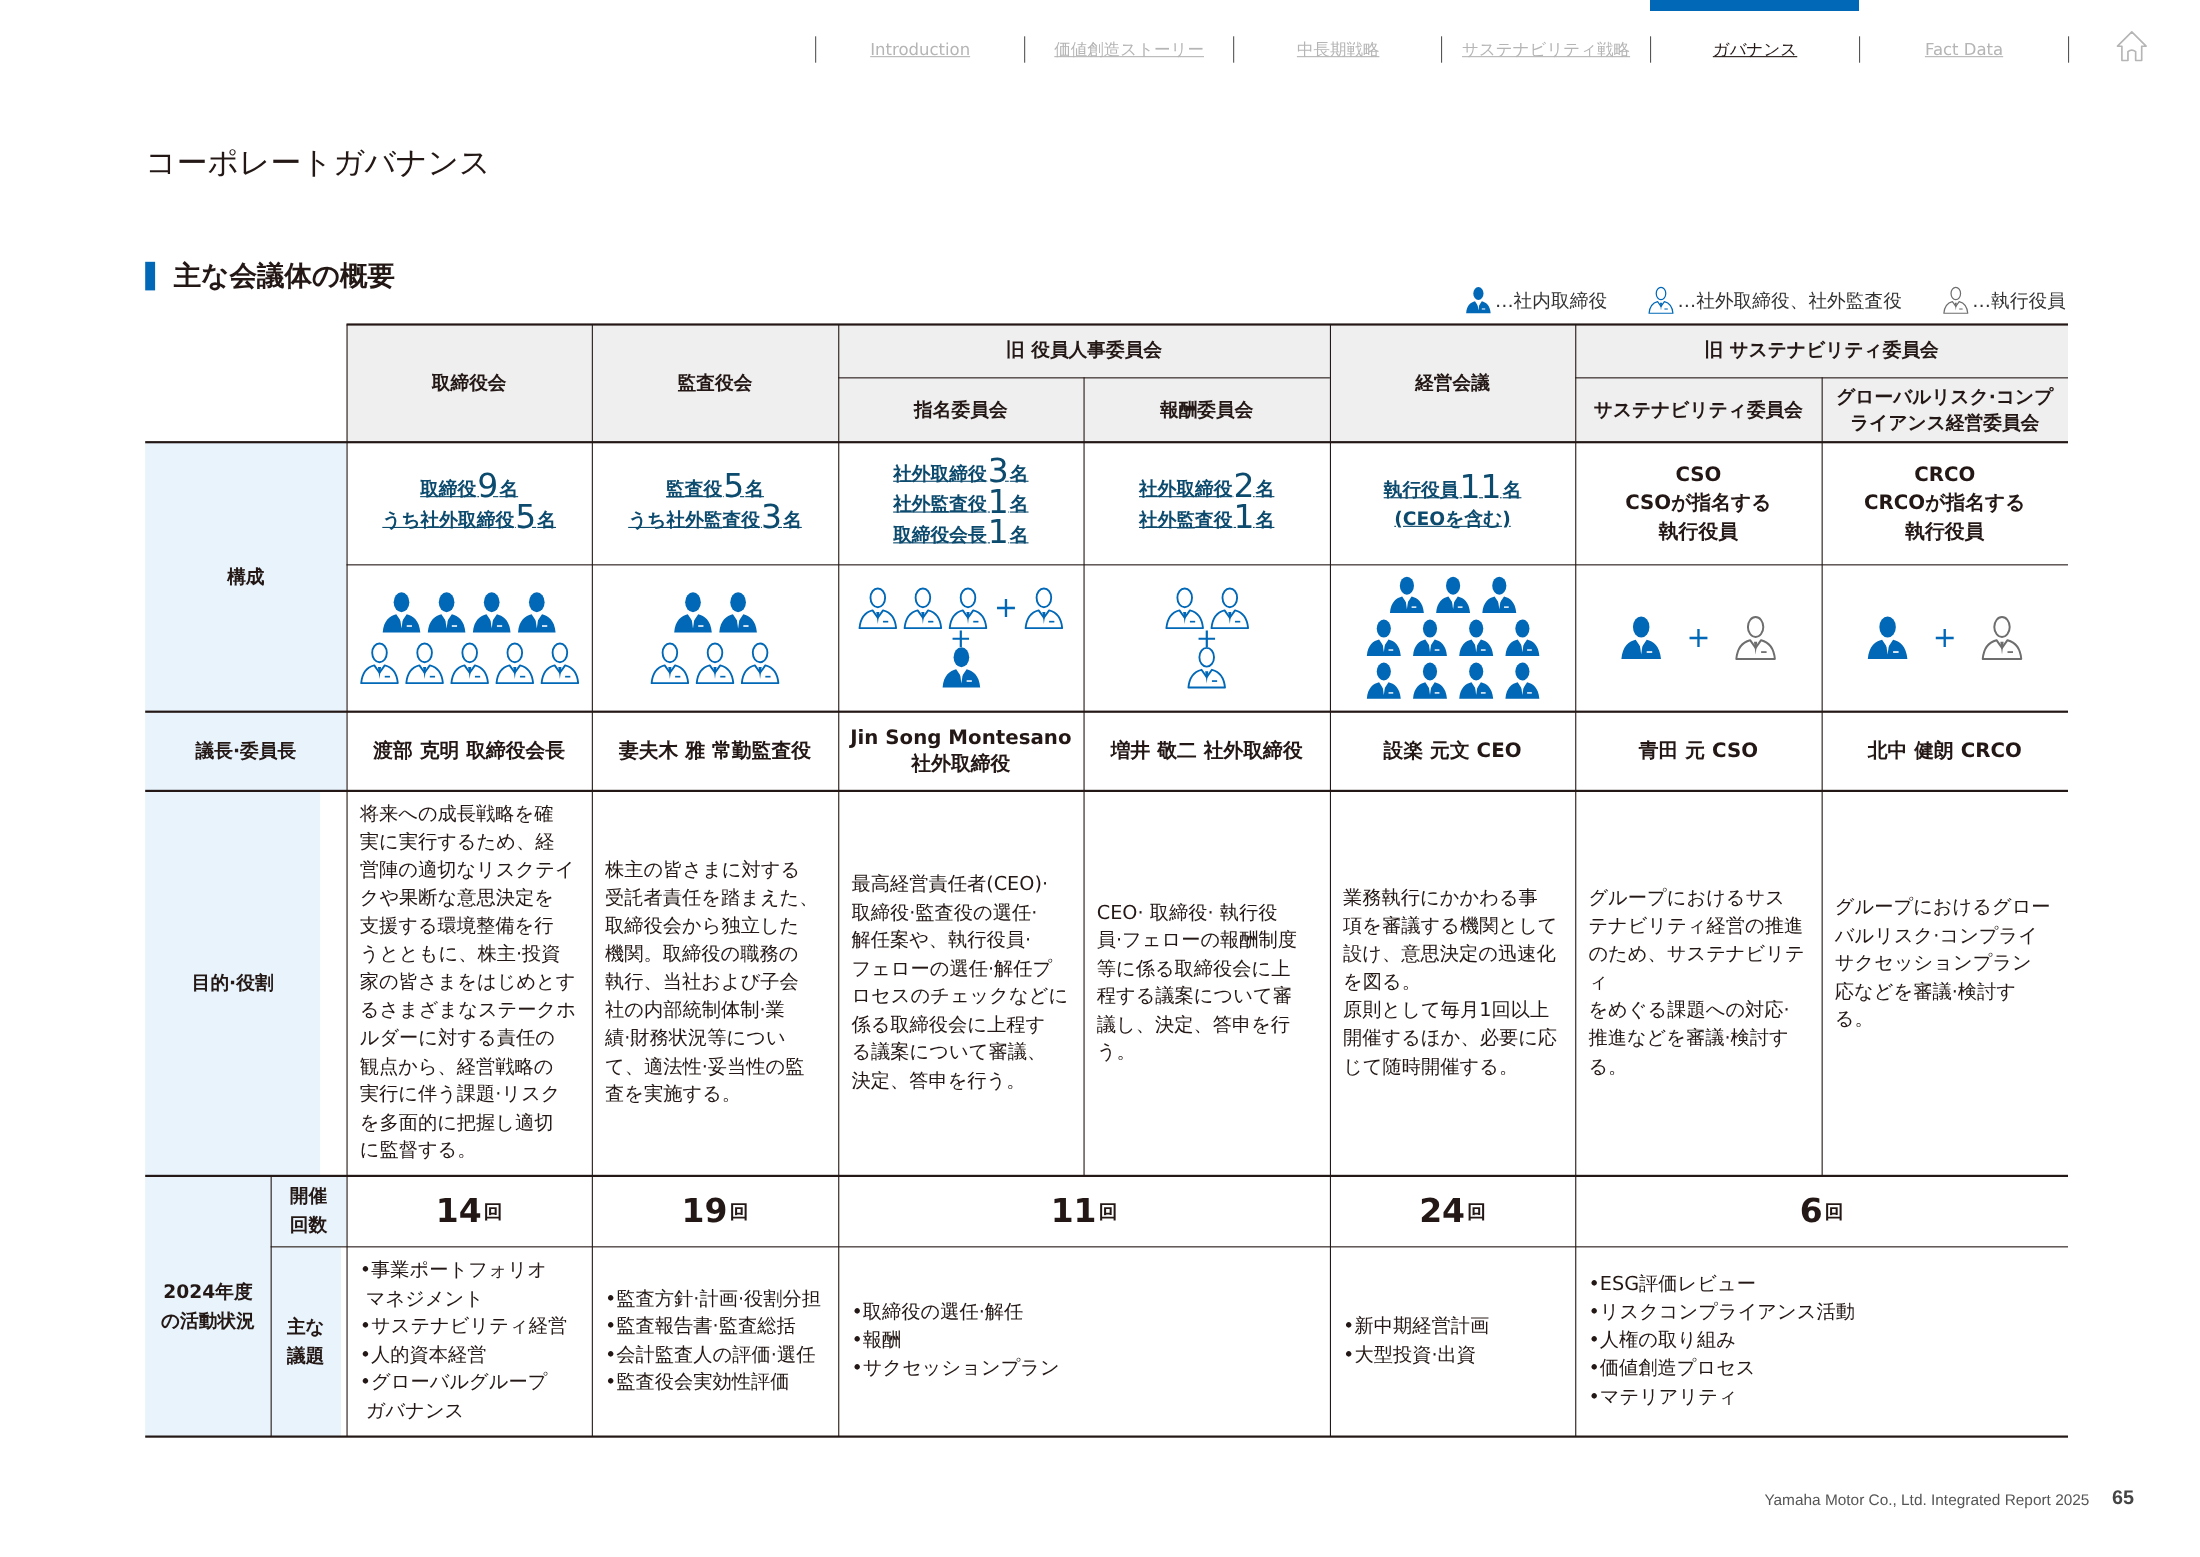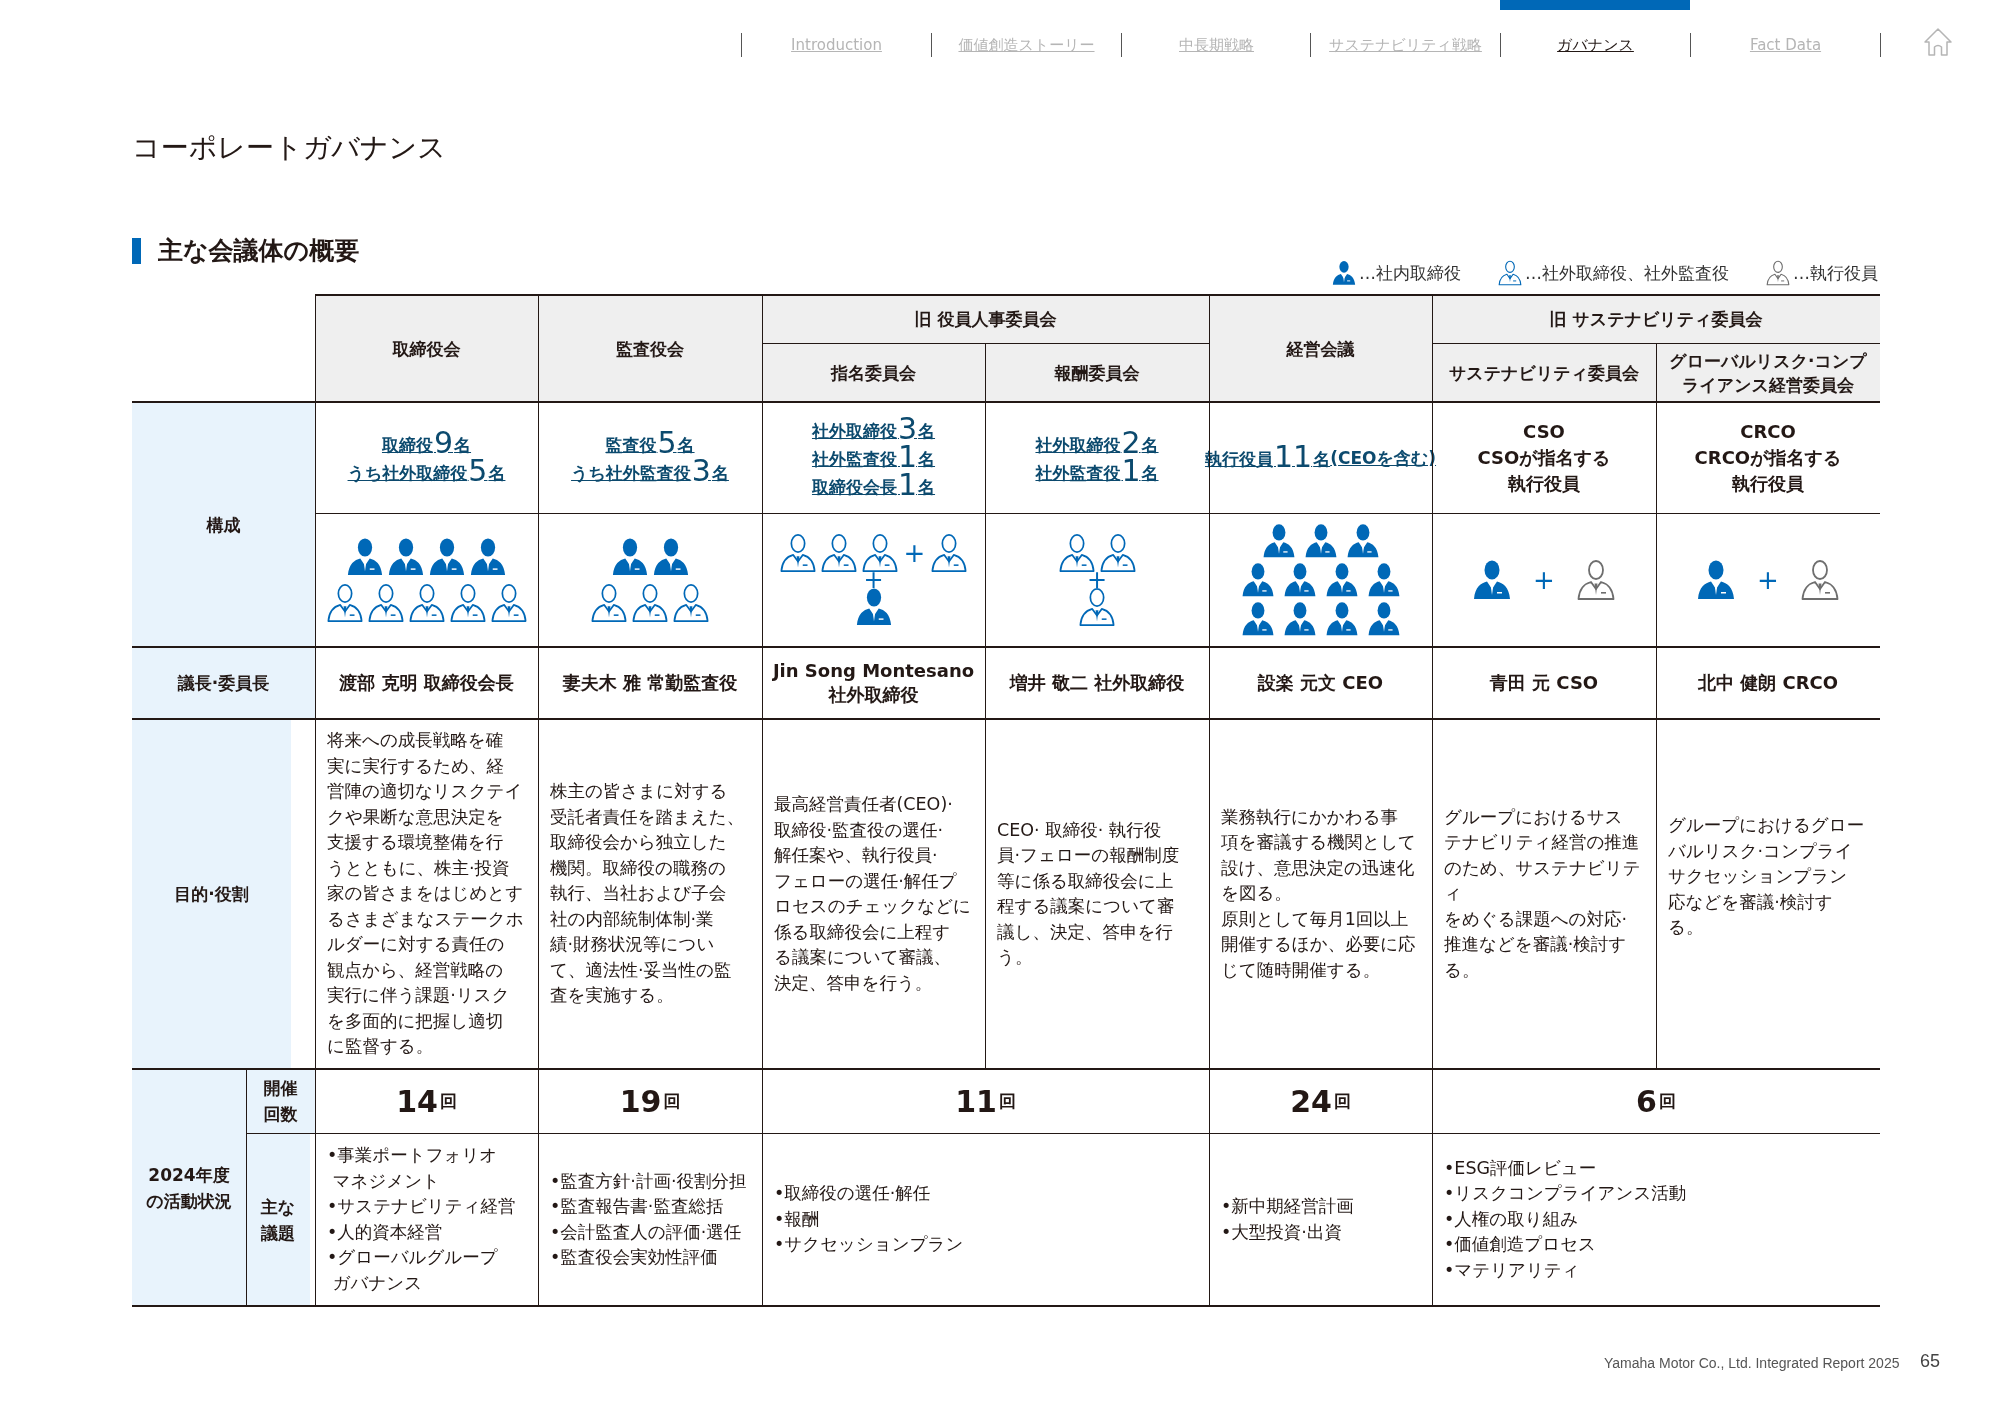--- a/index.html
+++ b/index.html
@@ -51,21 +51,21 @@
   .purpose span { display: block; }
 
   .count { font-size: 30px; font-weight: bold; color: #231815; }
   .count small { font-size: 17px; font-weight: bold; margin-left: 2px; }
 
   .topics { justify-content: flex-start; text-align: left; padding: 0 12px; font-size: 17.5px; line-height: 25.5px; color: #231815; }
   .topics ul { list-style: none; }
   .topics li { white-space: pre; }
 
   .footer-text { position: absolute; left: 1604px; top: 1353px; font-size: 14px; line-height: 20px; color: #555; font-family: "Liberation Sans", sans-serif; }
-  .footer-page { position: absolute; left: 1920px; top: 1349px; font-size: 18px; line-height: 24px; color: #444; font-family: "Liberation Sans", sans-serif; }
+  .footer-page { position: absolute; left: 1920px; top: 1349px; font-size: 18px; line-height: 24px; color: #444; font-family: "Liberation Sans", sans-serif; font-weight: bold; }
 </style>
 </head>
 <body>
 
 <svg width="0" height="0" style="position:absolute" aria-hidden="true">
   <defs>
     <symbol id="p-filled" viewBox="0 0 40 42">
       <ellipse cx="20" cy="11" rx="7.5" ry="9.5" fill="#0068b7"></ellipse>
       <path d="M2 40 C3 28 9 24 15 22.5 L20 30 L25 22.5 C31 24 37 28 38 40 Z" fill="#0068b7"></path>
       <path d="M18.3 24 L20 36 L21.7 24 Z" fill="#ffffff"></path>
@@ -172,21 +172,21 @@
   </div>
   <div class="cell comp" style="left:630px;top:107px;width:223px;height:111px;flex-direction:column">
     <span class="comp-line"><span>社外取締役</span><span class="big">3</span><span>名</span></span>
     <span class="comp-line"><span>社外監査役</span><span class="big">1</span><span>名</span></span>
     <span class="comp-line"><span>取締役会長</span><span class="big">1</span><span>名</span></span>
   </div>
   <div class="cell comp" style="left:853px;top:107px;width:224px;height:111px;flex-direction:column">
     <span class="comp-line"><span>社外取締役</span><span class="big">2</span><span>名</span></span>
     <span class="comp-line"><span>社外監査役</span><span class="big">1</span><span>名</span></span>
   </div>
-  <div class="cell comp" style="left:1077px;top:107px;width:223px;height:111px;flex-direction:row">
+  <div class="cell comp" style="left:1077px;top:107px;width:223px;height:111px;flex-direction:column">
     <span class="comp-line"><span>執行役員</span><span class="big">11</span><span>名</span></span>
     <span class="comp-line">(CEOを含む)</span>
   </div>
   <div class="cell comp-plain" style="left:1300px;top:107px;width:224px;height:111px;flex-direction:column">
     <span>CSO</span>
     <span>CSOが指名する</span>
     <span>執行役員</span>
   </div>
   <div class="cell comp-plain" style="left:1524px;top:107px;width:224px;height:111px;flex-direction:column">
     <span>CRCO</span>

